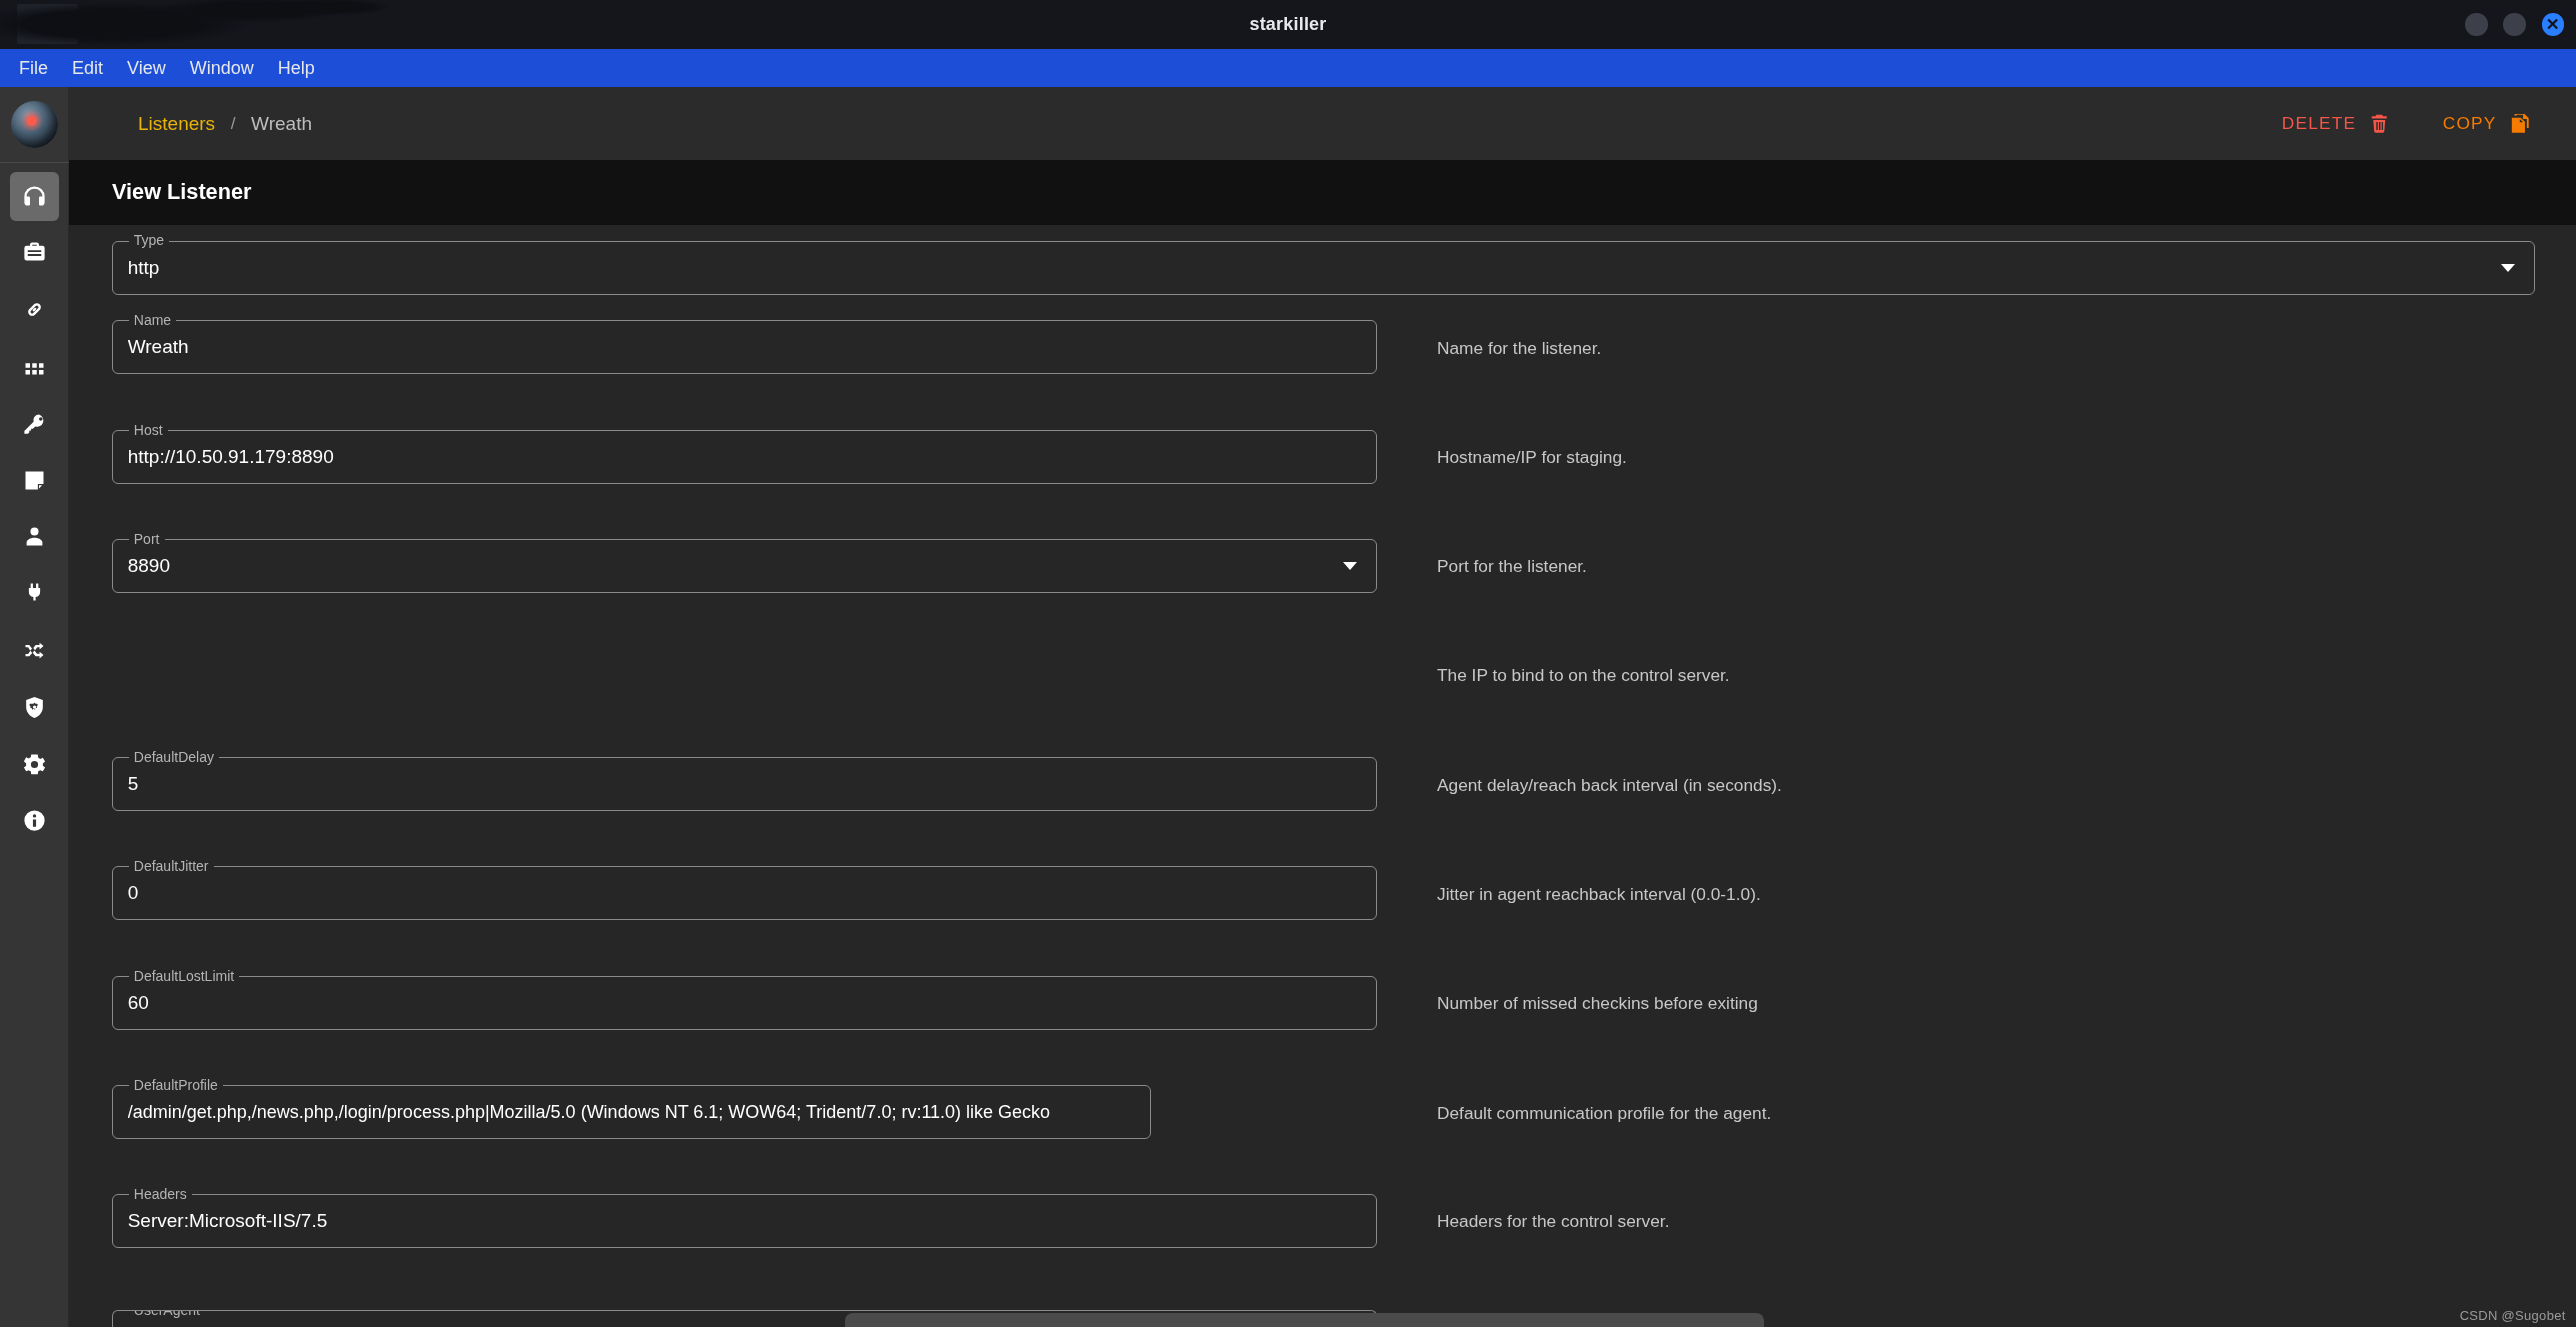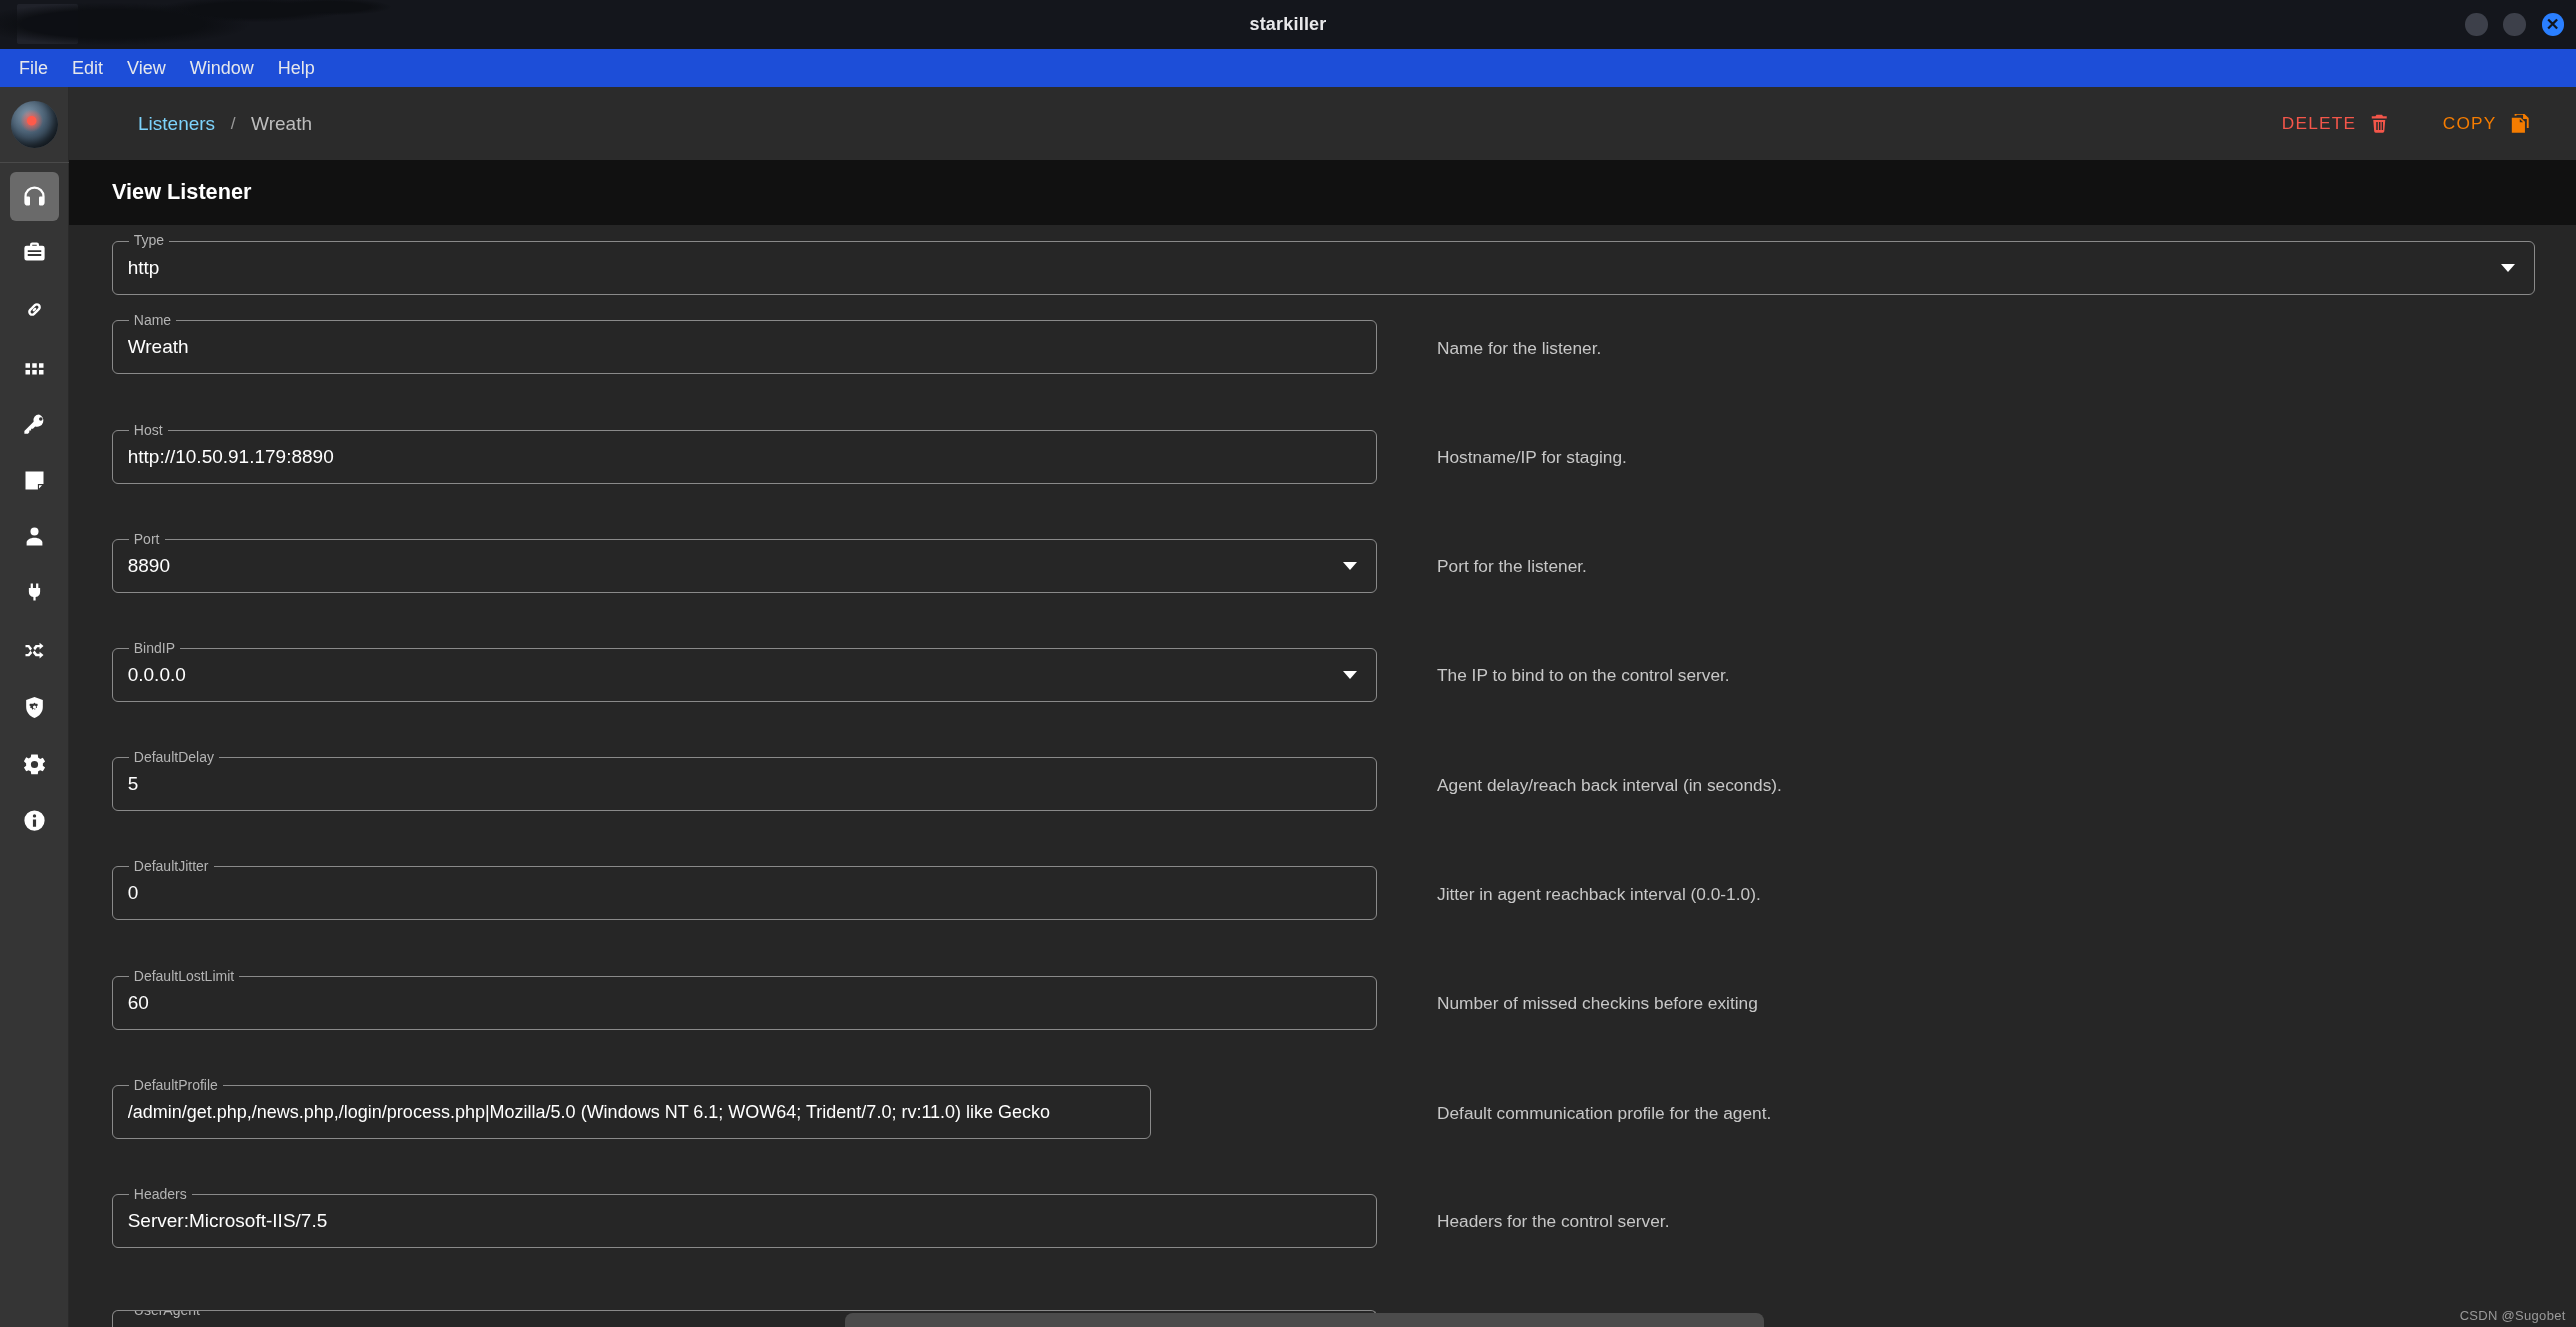--- a/index.html
+++ b/index.html
@@ -88,21 +88,21 @@
   .rail-item.active { background: #6a6a6a; }
   .rail-item svg { width: 27px; height: 27px; fill: #ffffff; display: block; }
 
   
   .appbar {
     position: absolute; left: 69px; top: 87px; width: 2507px; height: 73px;
     background: #2b2b2b;
     display: flex; align-items: center; z-index: 3;
   }
   .breadcrumb { display: flex; align-items: center; gap: 15.6px; margin-left: 69px; }
-  .bc-link { color: #7dd3fc; font-size: 19px; cursor: pointer; }
+  .bc-link { color: #eab308; font-size: 19px; cursor: pointer; }
   .bc-sep { color: #9a9a9a; font-size: 17.3px; }
   .bc-current { color: #bdbdbd; font-size: 19px; }
   .appbar-actions {
     margin-left: auto; display: flex; align-items: center; gap: 52px; margin-right: 45px;
   }
   .act {
     display: flex; align-items: center; gap: 12px; cursor: pointer;
     font-size: 17.3px; letter-spacing: 1.2px; font-weight: 500;
   }
   .act.delete { color: #f4564a; }
@@ -351,25 +351,20 @@
     </div>
     <div class="helper" style="left:1368px;top:222px;">Hostname/IP for staging.</div>
 
     <div class="field" style="top:314px;width:1265px;">
       <span class="legend">Port</span>
       <span class="value">8890</span>
       <span class="caret"></span>
     </div>
     <div class="helper" style="left:1368px;top:331px;">Port for the listener.</div>
 
-    <div class="field" style="top:423px;width:1265px;">
-      <span class="legend">BindIP</span>
-      <span class="value">0.0.0.0</span>
-      <span class="caret"></span>
-    </div>
     <div class="helper" style="left:1368px;top:440px;">The IP to bind to on the control server.</div>
 
     <div class="field" style="top:532px;width:1265px;">
       <span class="legend">DefaultDelay</span>
       <span class="value">5</span>
     </div>
     <div class="helper" style="left:1368px;top:550px;">Agent delay/reach back interval (in seconds).</div>
 
     <div class="field" style="top:641px;width:1265px;">
       <span class="legend">DefaultJitter</span>

